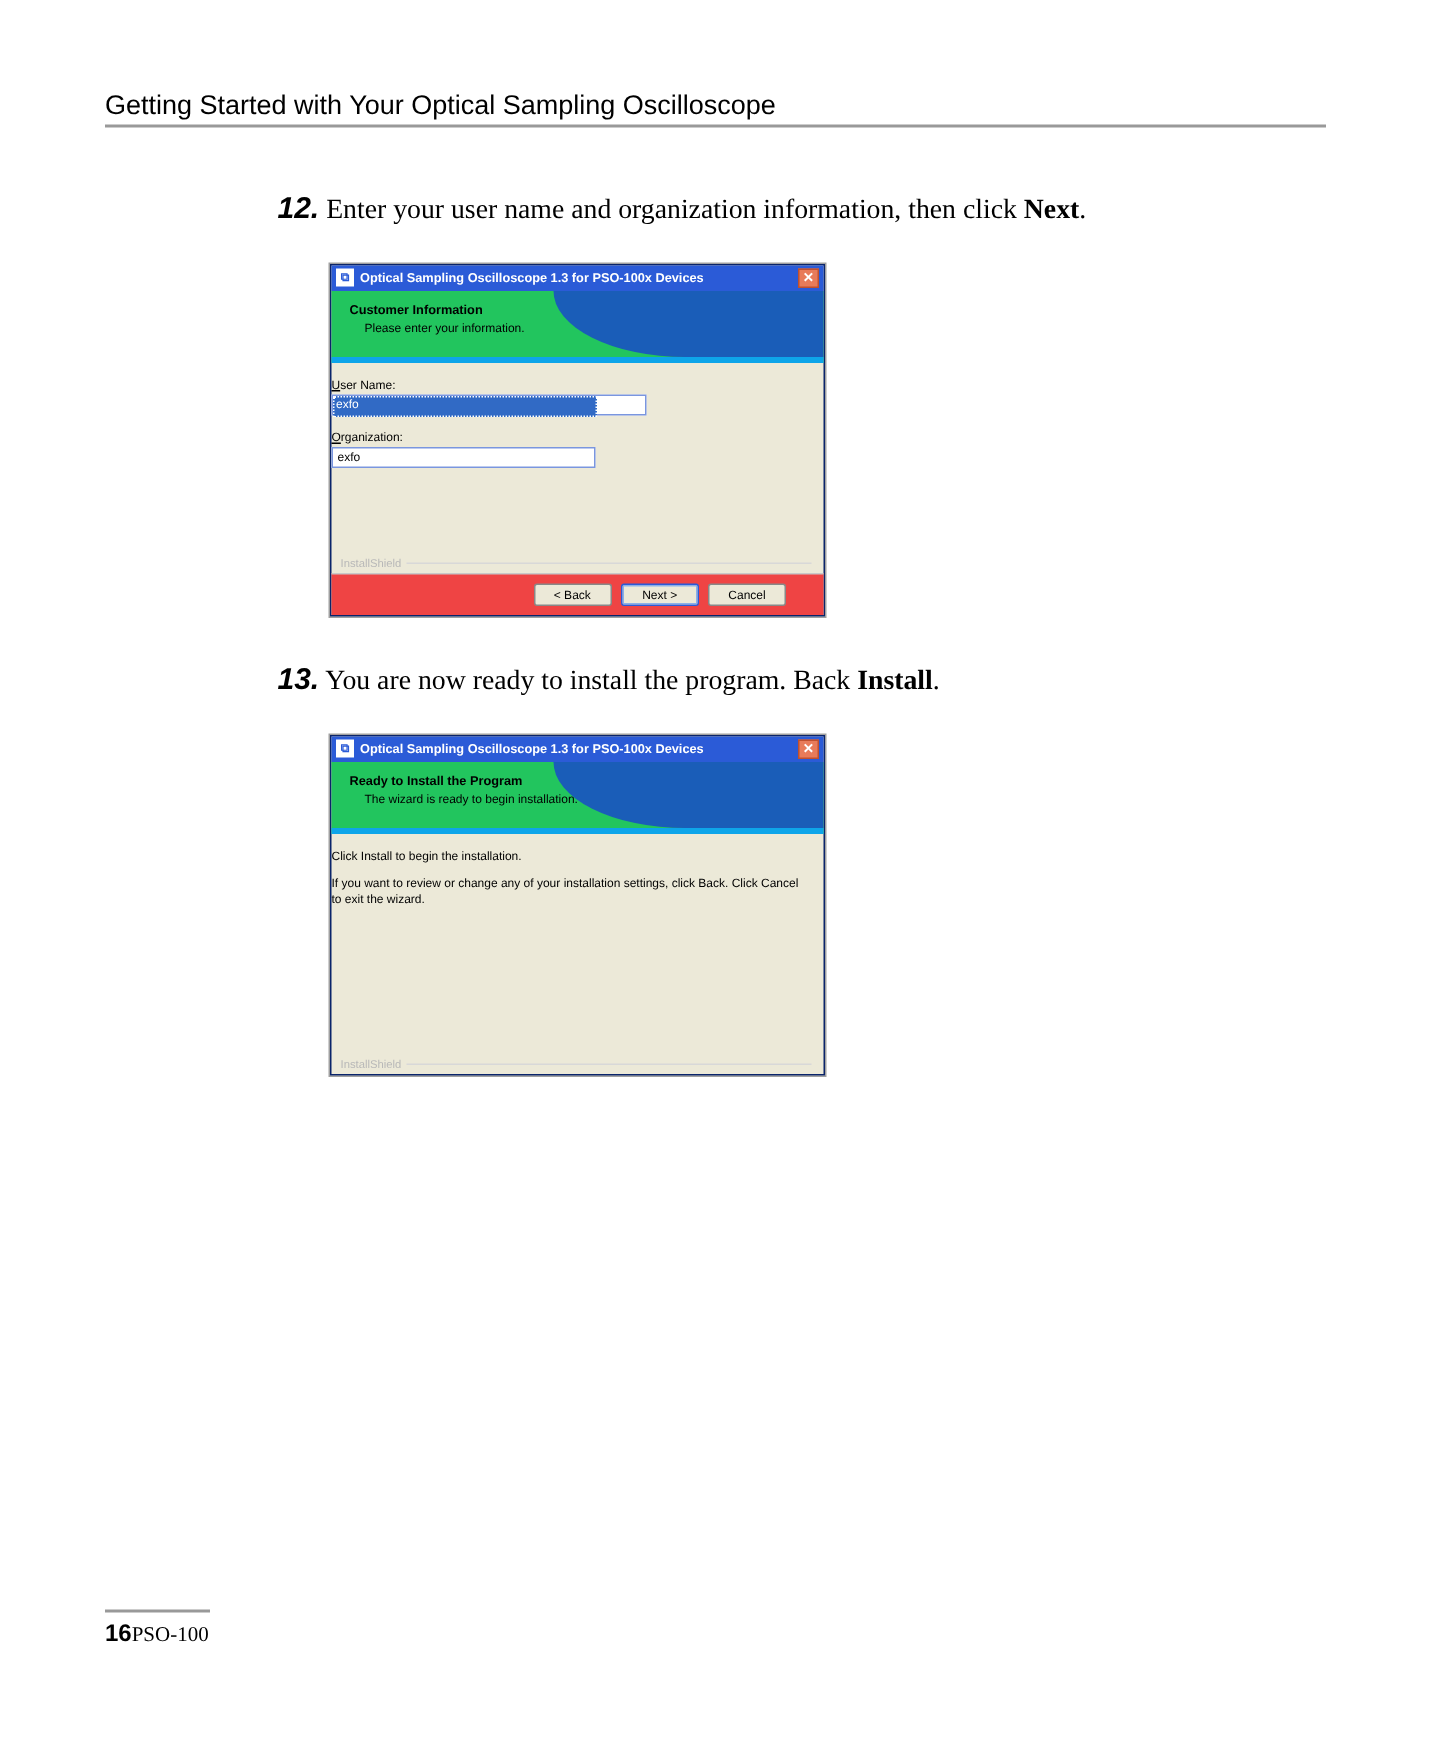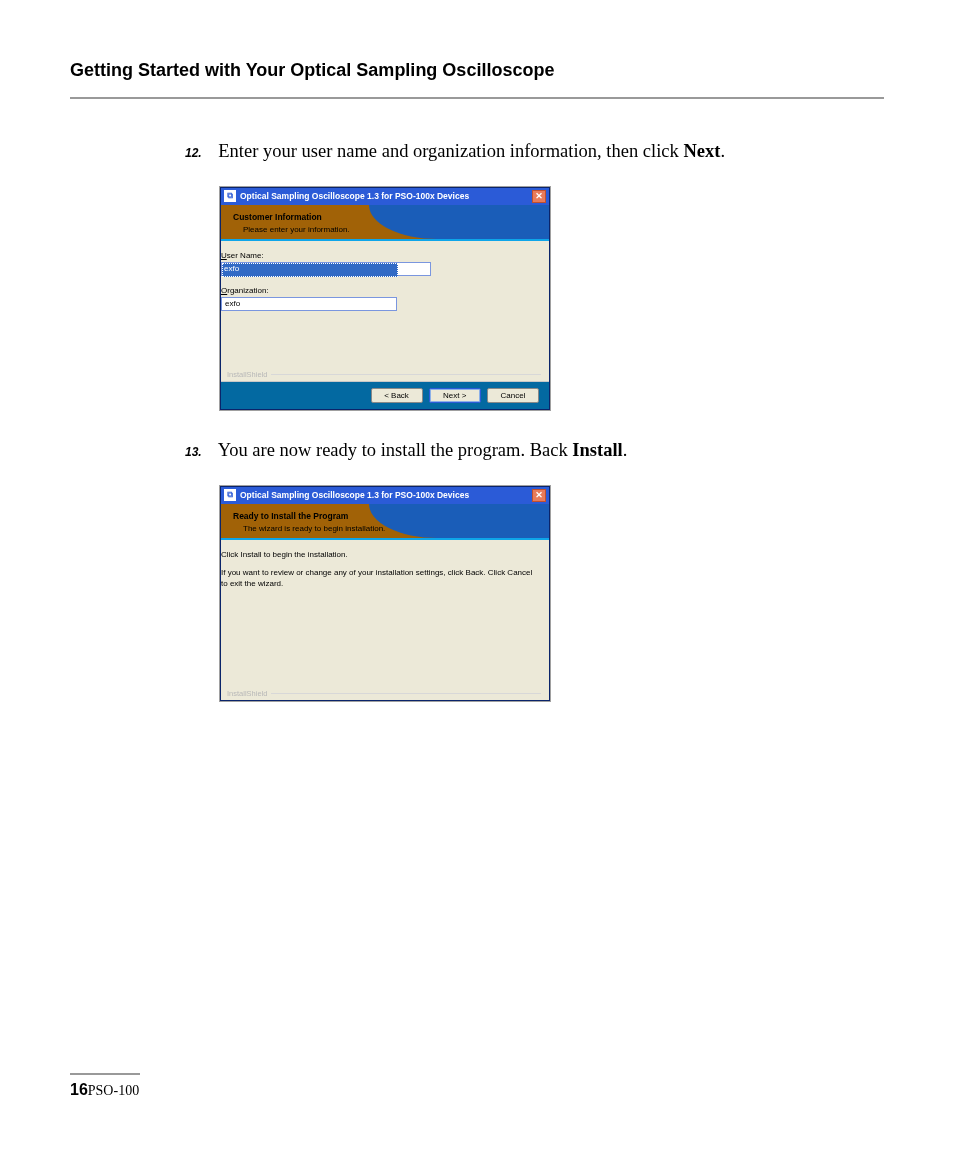--- a/index.html
+++ b/index.html
@@ -11,23 +11,23 @@
     color: #000;
     width: 954px;
     height: 1159px;
     position: relative;
   }
   .page {
     padding: 60px 70px 0 70px;
   }
   .chapter-title {
     font-family: Verdana, Geneva, sans-serif;
-    font-weight: bold;
+    font-weight: normal;
     font-size: 18px;
-    margin-bottom: 16px;
+    margin-bottom: 2px;
   }
   .section-title {
     font-style: italic;
     font-size: 17px;
     margin-bottom: 6px;
   }
   .header-rule {
     border: none;
     border-top: 2px solid #999;
     margin: 0 0 40px 0;
@@ -35,22 +35,22 @@
   .step {
     margin-left: 115px;
     margin-bottom: 22px;
     font-size: 18.5px;
     line-height: 1.4;
   }
   .step-num {
     font-family: Verdana, Geneva, sans-serif;
     font-weight: bold;
     font-style: italic;
-    font-size: 12px;
-    margin-right: 12px;
+    font-size: 20px;
+    margin-right: 0;
   }
   .bold { font-weight: bold; }
   .dialog-wrap {
     margin-left: 150px;
     margin-bottom: 28px;
   }
   
   .win-dialog {
     width: 330px;
     border: 1px solid #0a246a;
@@ -80,23 +80,23 @@
     width: 14px; height: 13px;
     background: #e87b5a;
     border: 1px solid #c0502e;
     color: #fff;
     display: flex; align-items: center; justify-content: center;
     font-size: 9px; font-weight: bold;
     line-height: 1;
   }
   .banner {
     position: relative;
-    height: 36px;
-    background: #a16207;
-    border-bottom: 2px solid #0ea5e9;
+    height: 48px;
+    background: #22c55e;
+    border-bottom: 4px solid #0ea5e9;
     overflow: hidden;
   }
   .banner::after {
     content: "";
     position: absolute;
     right: -40px;
     top: 0;
     width: 220px;
     height: 100%;
     background: #1a5db8;
@@ -166,23 +166,23 @@
   .install-shield::after {
     content: "";
     display: inline-block;
     vertical-align: middle;
     margin-left: 4px;
     width: 270px;
     border-top: 1px solid #d8d8d8;
   }
   .button-row {
     border-top: 1px solid #c8c8c8;
-    padding: 6px 10px;
+    padding: 6px 25px;
     text-align: right;
-    background: #0369a1;
+    background: #ef4444;
   }
   .win-btn {
     display: inline-block;
     min-width: 52px;
     height: 15px;
     line-height: 13px;
     text-align: center;
     background: #ece9d8;
     border: 1px solid #888;
     border-radius: 2px;

